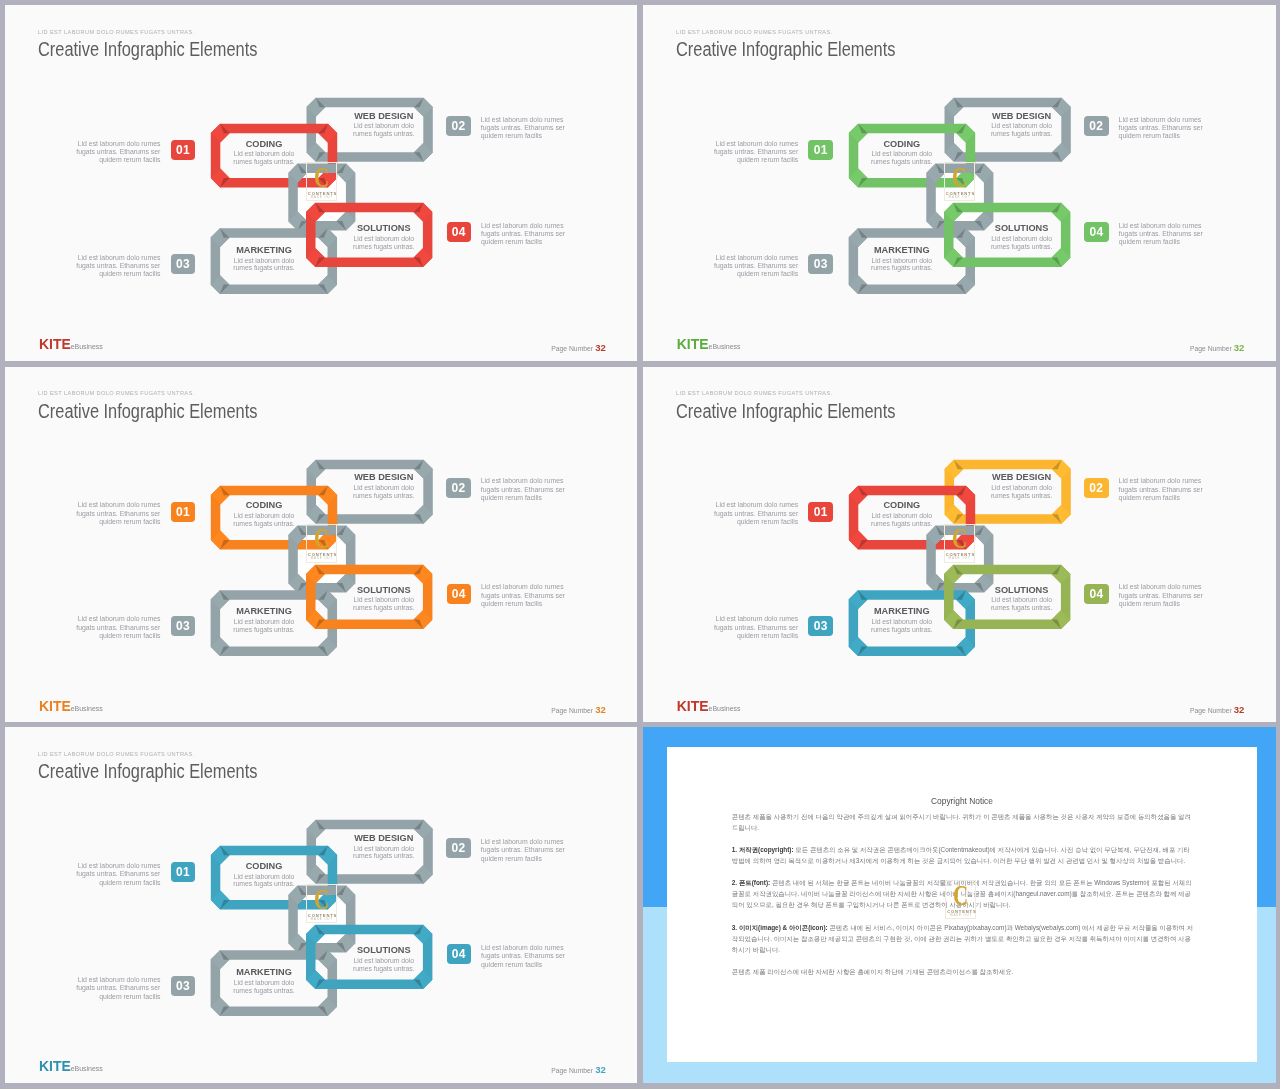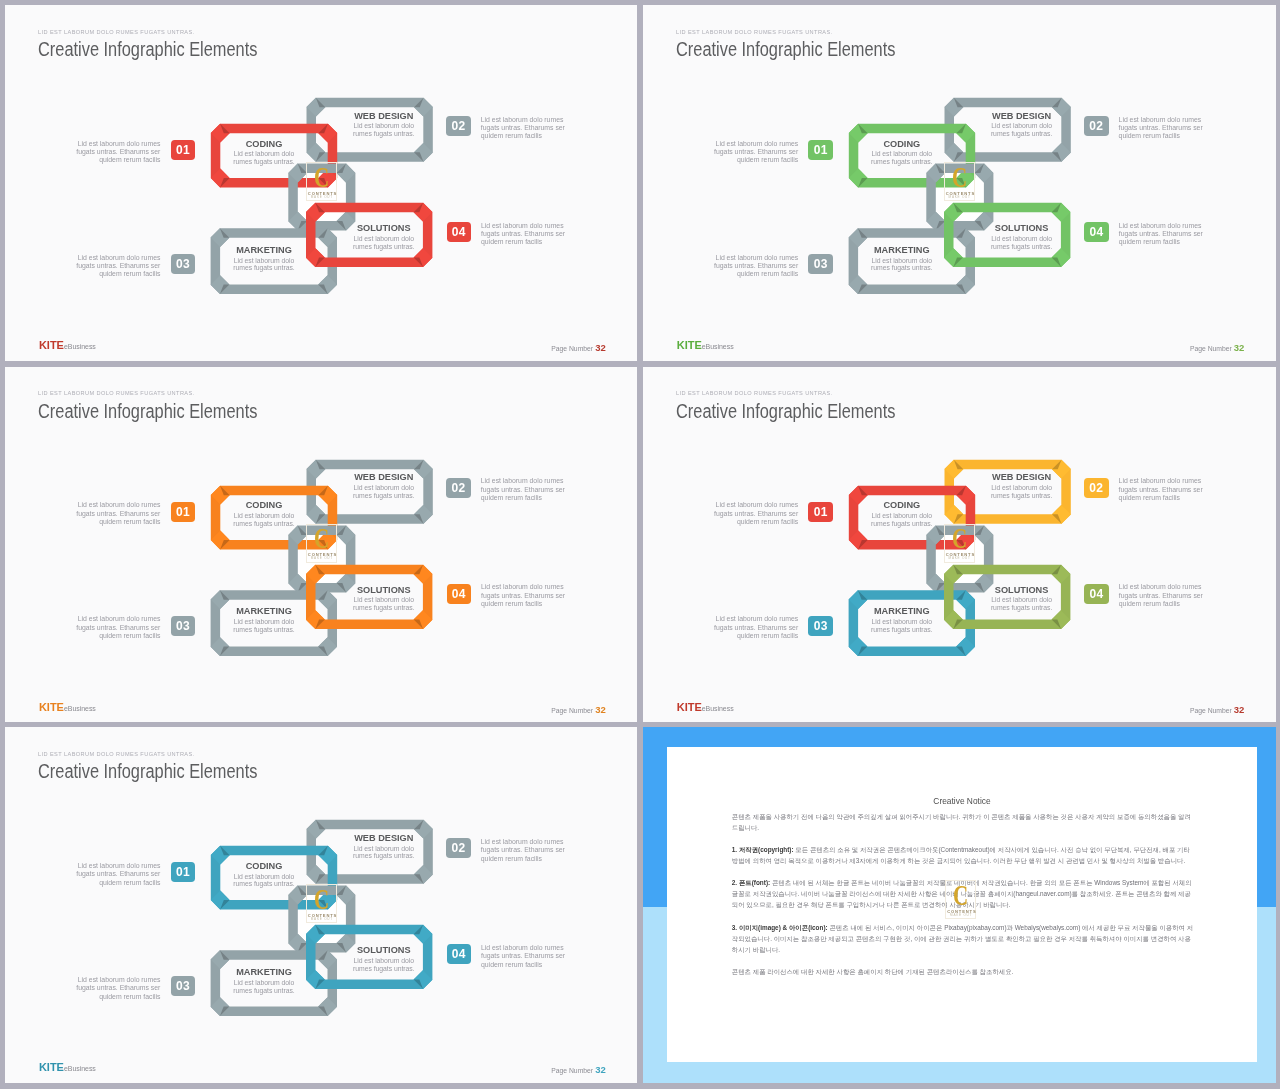--- a/index.html
+++ b/index.html
@@ -9,21 +9,21 @@
         display:grid;grid-template-columns:632.3px 633.2px;grid-template-rows:356px 354.9px 355.3px;
         column-gap:5.5px;row-gap:5.7px;padding:5px 4px 1px 5px;}
   .slide{position:relative;background:#fafafb;overflow:hidden;}
 
   .kicker{position:absolute;left:33px;top:22.8px;font-size:6.1px;letter-spacing:0.45px;
           color:#aeaeb6;white-space:nowrap;transform:scaleX(0.92);transform-origin:left center;}
   .title{position:absolute;left:33px;top:33px;font-size:19.5px;color:#5c5d5f;
          font-weight:400;white-space:nowrap;transform:scaleX(0.84);transform-origin:left center;}
 
   .brand{position:absolute;left:33.9px;top:331px;white-space:nowrap;line-height:1;}
-  .brand .k{font-weight:bold;font-size:11px;letter-spacing:0px;}
+  .brand .k{font-weight:bold;font-size:14px;letter-spacing:0px;}
   .brand .b{color:#8a8a90;font-size:7px;letter-spacing:-0.05px;}
   .pagenum{position:absolute;right:31.6px;top:338px;font-size:6.8px;color:#8d8d94;
            white-space:nowrap;line-height:1;}
   .pagenum b{font-size:9.5px;font-weight:bold;margin-left:2px;}
 
   .chart{position:absolute;left:0;top:0;width:633px;height:358px;}
   .chart > svg{position:absolute;left:0;top:0;overflow:visible;}
 
   .sidetxt{position:absolute;font-size:6.9px;line-height:8.33px;color:#9b9ba2;
            letter-spacing:-0.02px;}
@@ -866,21 +866,21 @@
         <span class="k" style="color:#2f92ad">KITE</span><span class="b">eBusiness</span>
       </div>
       <div class="pagenum">
         <span>Page Number</span><b style="color:#3fa4bf">32</b>
       </div>
     </div>
     <div class="slide">
       <div class="cpy">
     <div class="top"></div>
     <div class="card">
-      <div class="h2">Creative Notice</div>
+      <div class="h2">Copyright Notice</div>
       <div class="body">
             <p>콘텐츠 제품을 사용하기 전에 다음의 약관에 주의깊게 살펴 읽어주시기 바랍니다. 귀하가 이 콘텐츠 제품을 사용하는 것은 사용자 계약의 보증에 동의하셨음을 알려드립니다.</p>
             <p><b>1. 저작권(copyright):</b> 모든 콘텐츠의 소유 및 저작권은 콘텐츠메이크아웃(Contentmakeout)에 저작사에게 있습니다. 사전 승낙 없이 무단복제, 무단전재, 배포 기타 방법에 의하여 영리 목적으로 이용하거나 제3자에게 이용하게 하는 것은 금지되어 있습니다. 이러한 무단 행위 발견 시 관련법 민사 및 형사상의 처벌을 받습니다.</p>
             <p><b>2. 폰트(font):</b> 콘텐츠 내에 된 서체는 한글 폰트는 네이버 나눔글꼴의 저작물로 네이버에 저작권있습니다. 한글 외의 모든 폰트는 Windows System에 포함된 서체의 글꼴로 저작권있습니다. 네이버 나눔글꼴 라이선스에 대한 자세한 사항은 네이버 나눔글꼴 홈페이지(hangeul.naver.com)를 참조하세요. 폰트는 콘텐츠와 함께 제공되어 있으므로, 필요한 경우 해당 폰트를 구입하시거나 다른 폰트로 변경하여 사용하시기 바랍니다.</p>
             <p><b>3. 이미지(image) &amp; 아이콘(icon):</b> 콘텐츠 내에 된 서비스, 이미지 아이콘은 Pixabay(pixabay.com)과 Webalys(webalys.com) 에서 제공한 무료 저작물을 이용하여 저작되었습니다. 이미지는 참조용만 제공되고 콘텐츠의 구현한 것, 이에 관한 권리는 귀하가 별도로 확인하고 필요한 경우 저작를 취득하셔야 이미지를 변경하여 사용하시기 바랍니다.</p>
             <p>콘텐츠 제품 라이선스에 대한 자세한 사항은 홈페이지 하단에 기재된 콘텐츠라이선스를 참조하세요.</p>
           </div>
       <div class="wmk">
         <div class="wm" style="position:relative;left:0;top:0">
           <div class="c">C</div>

